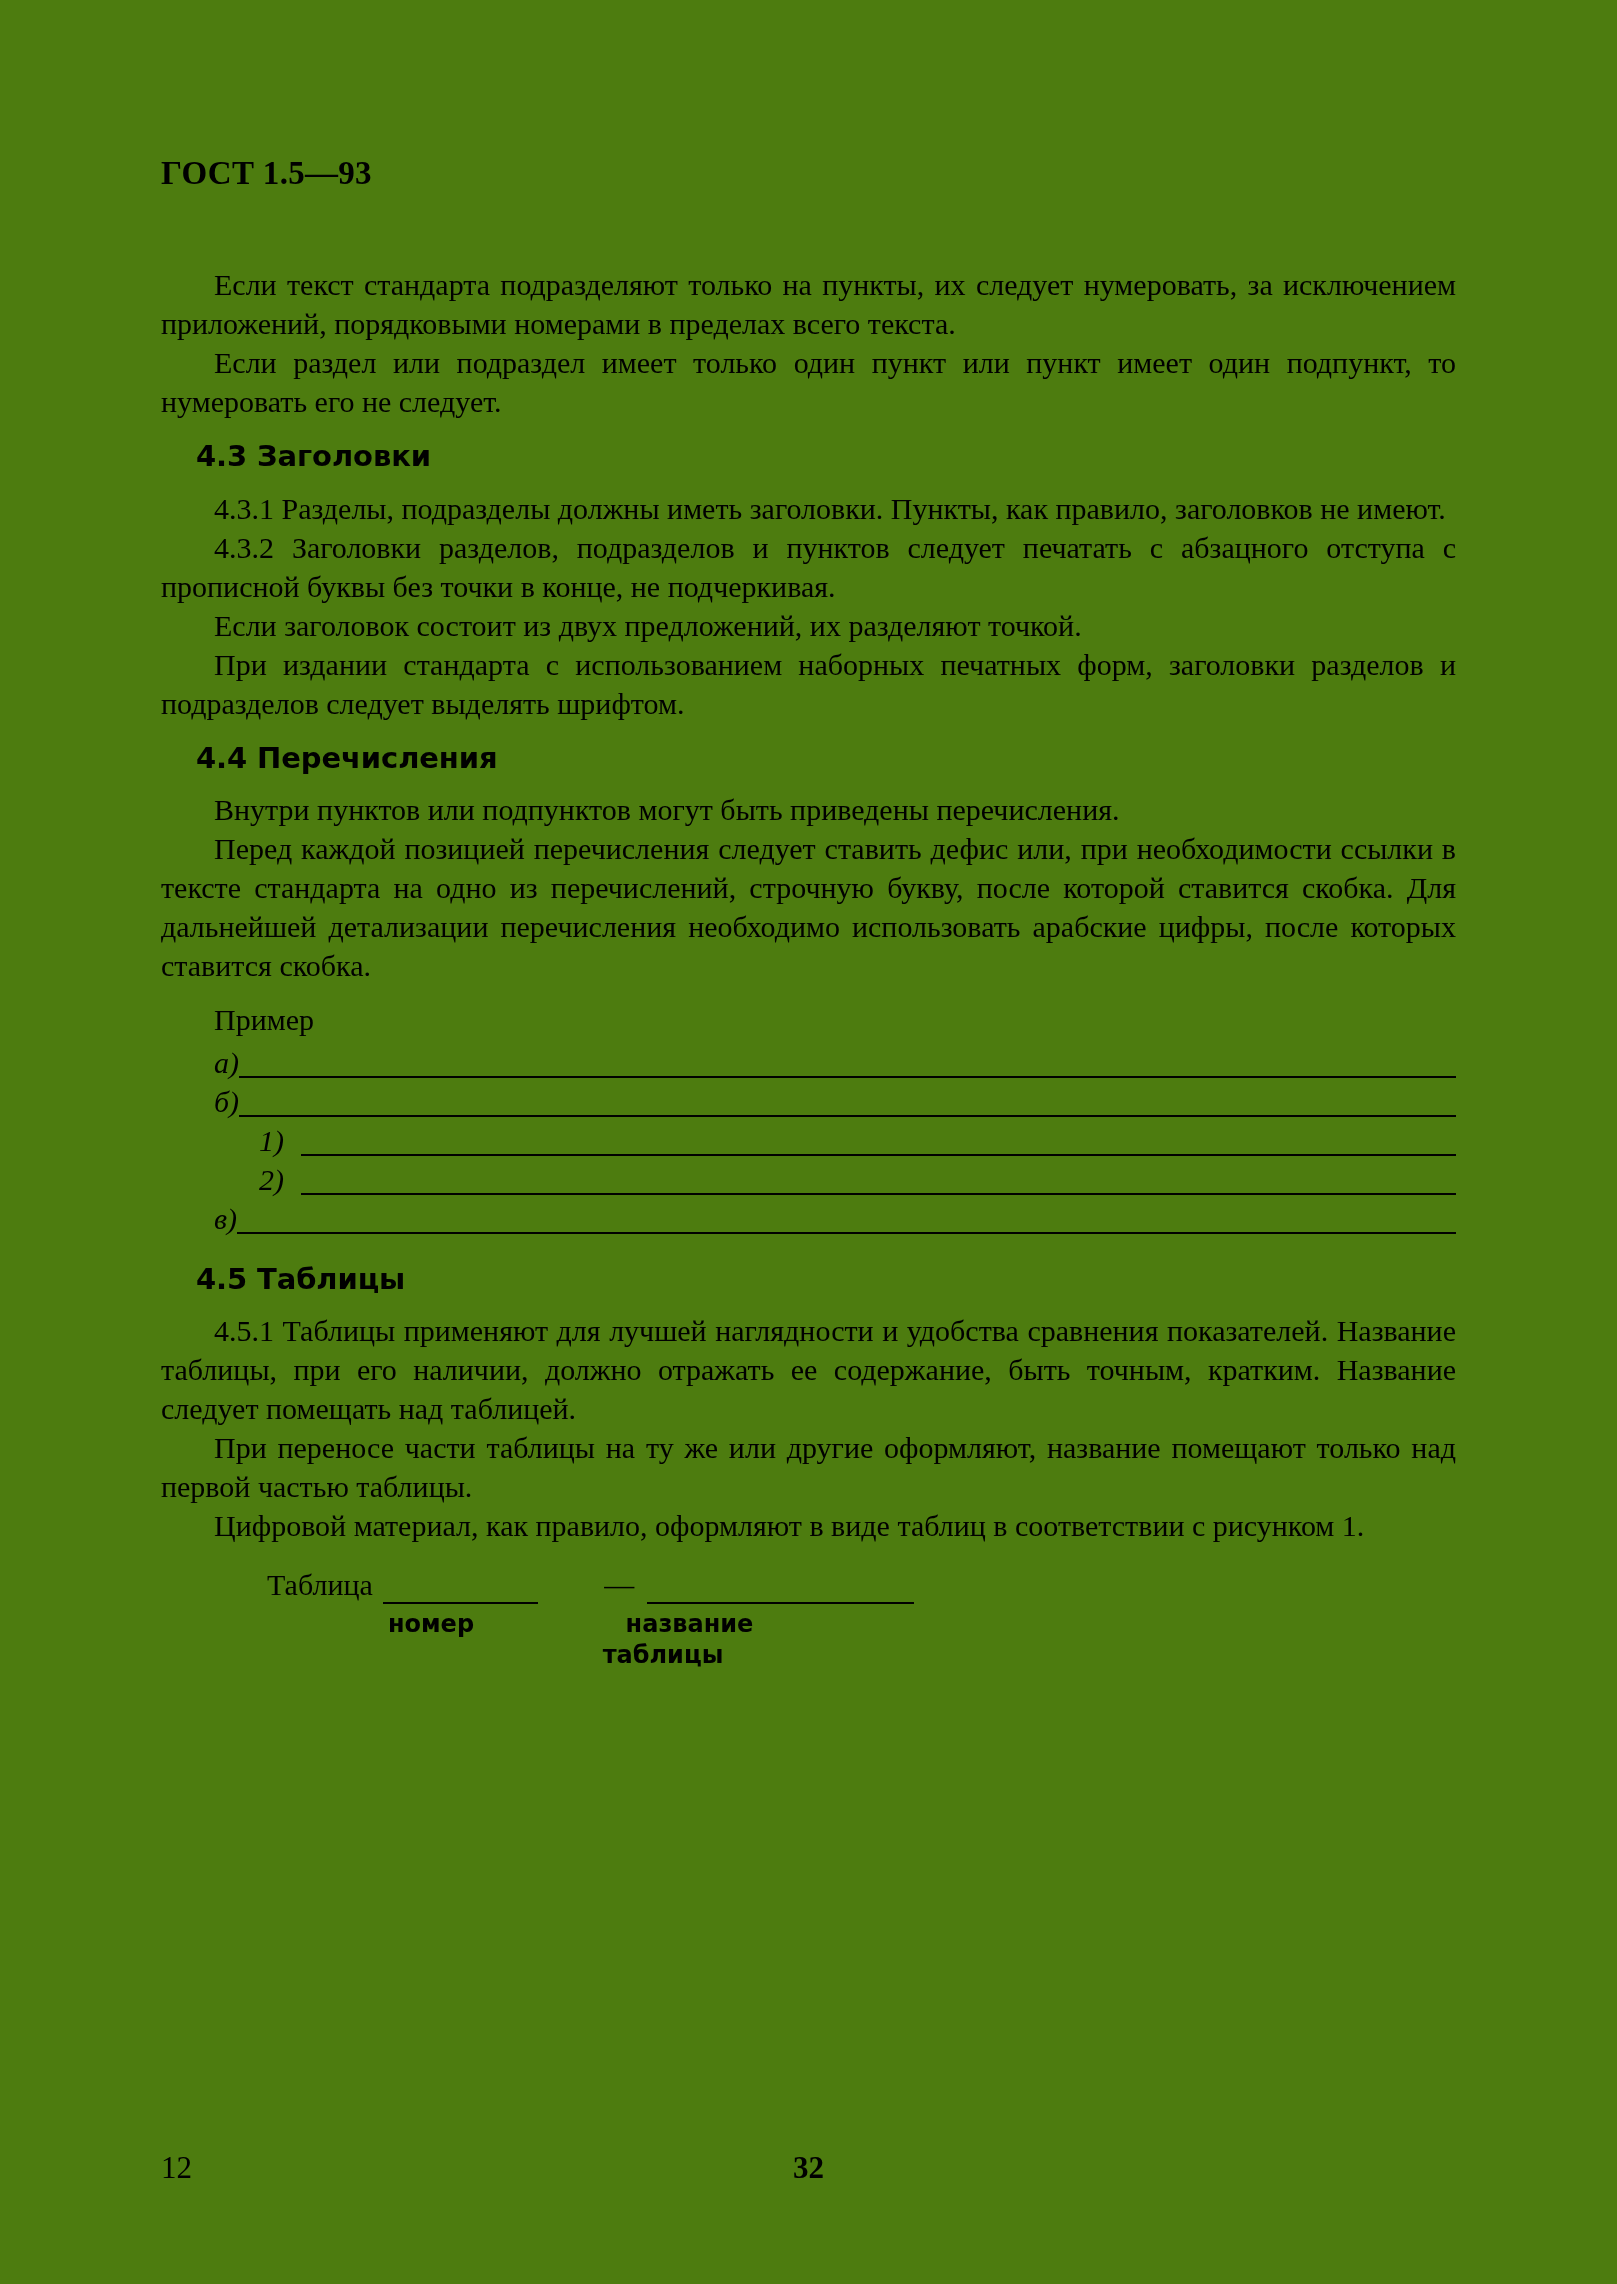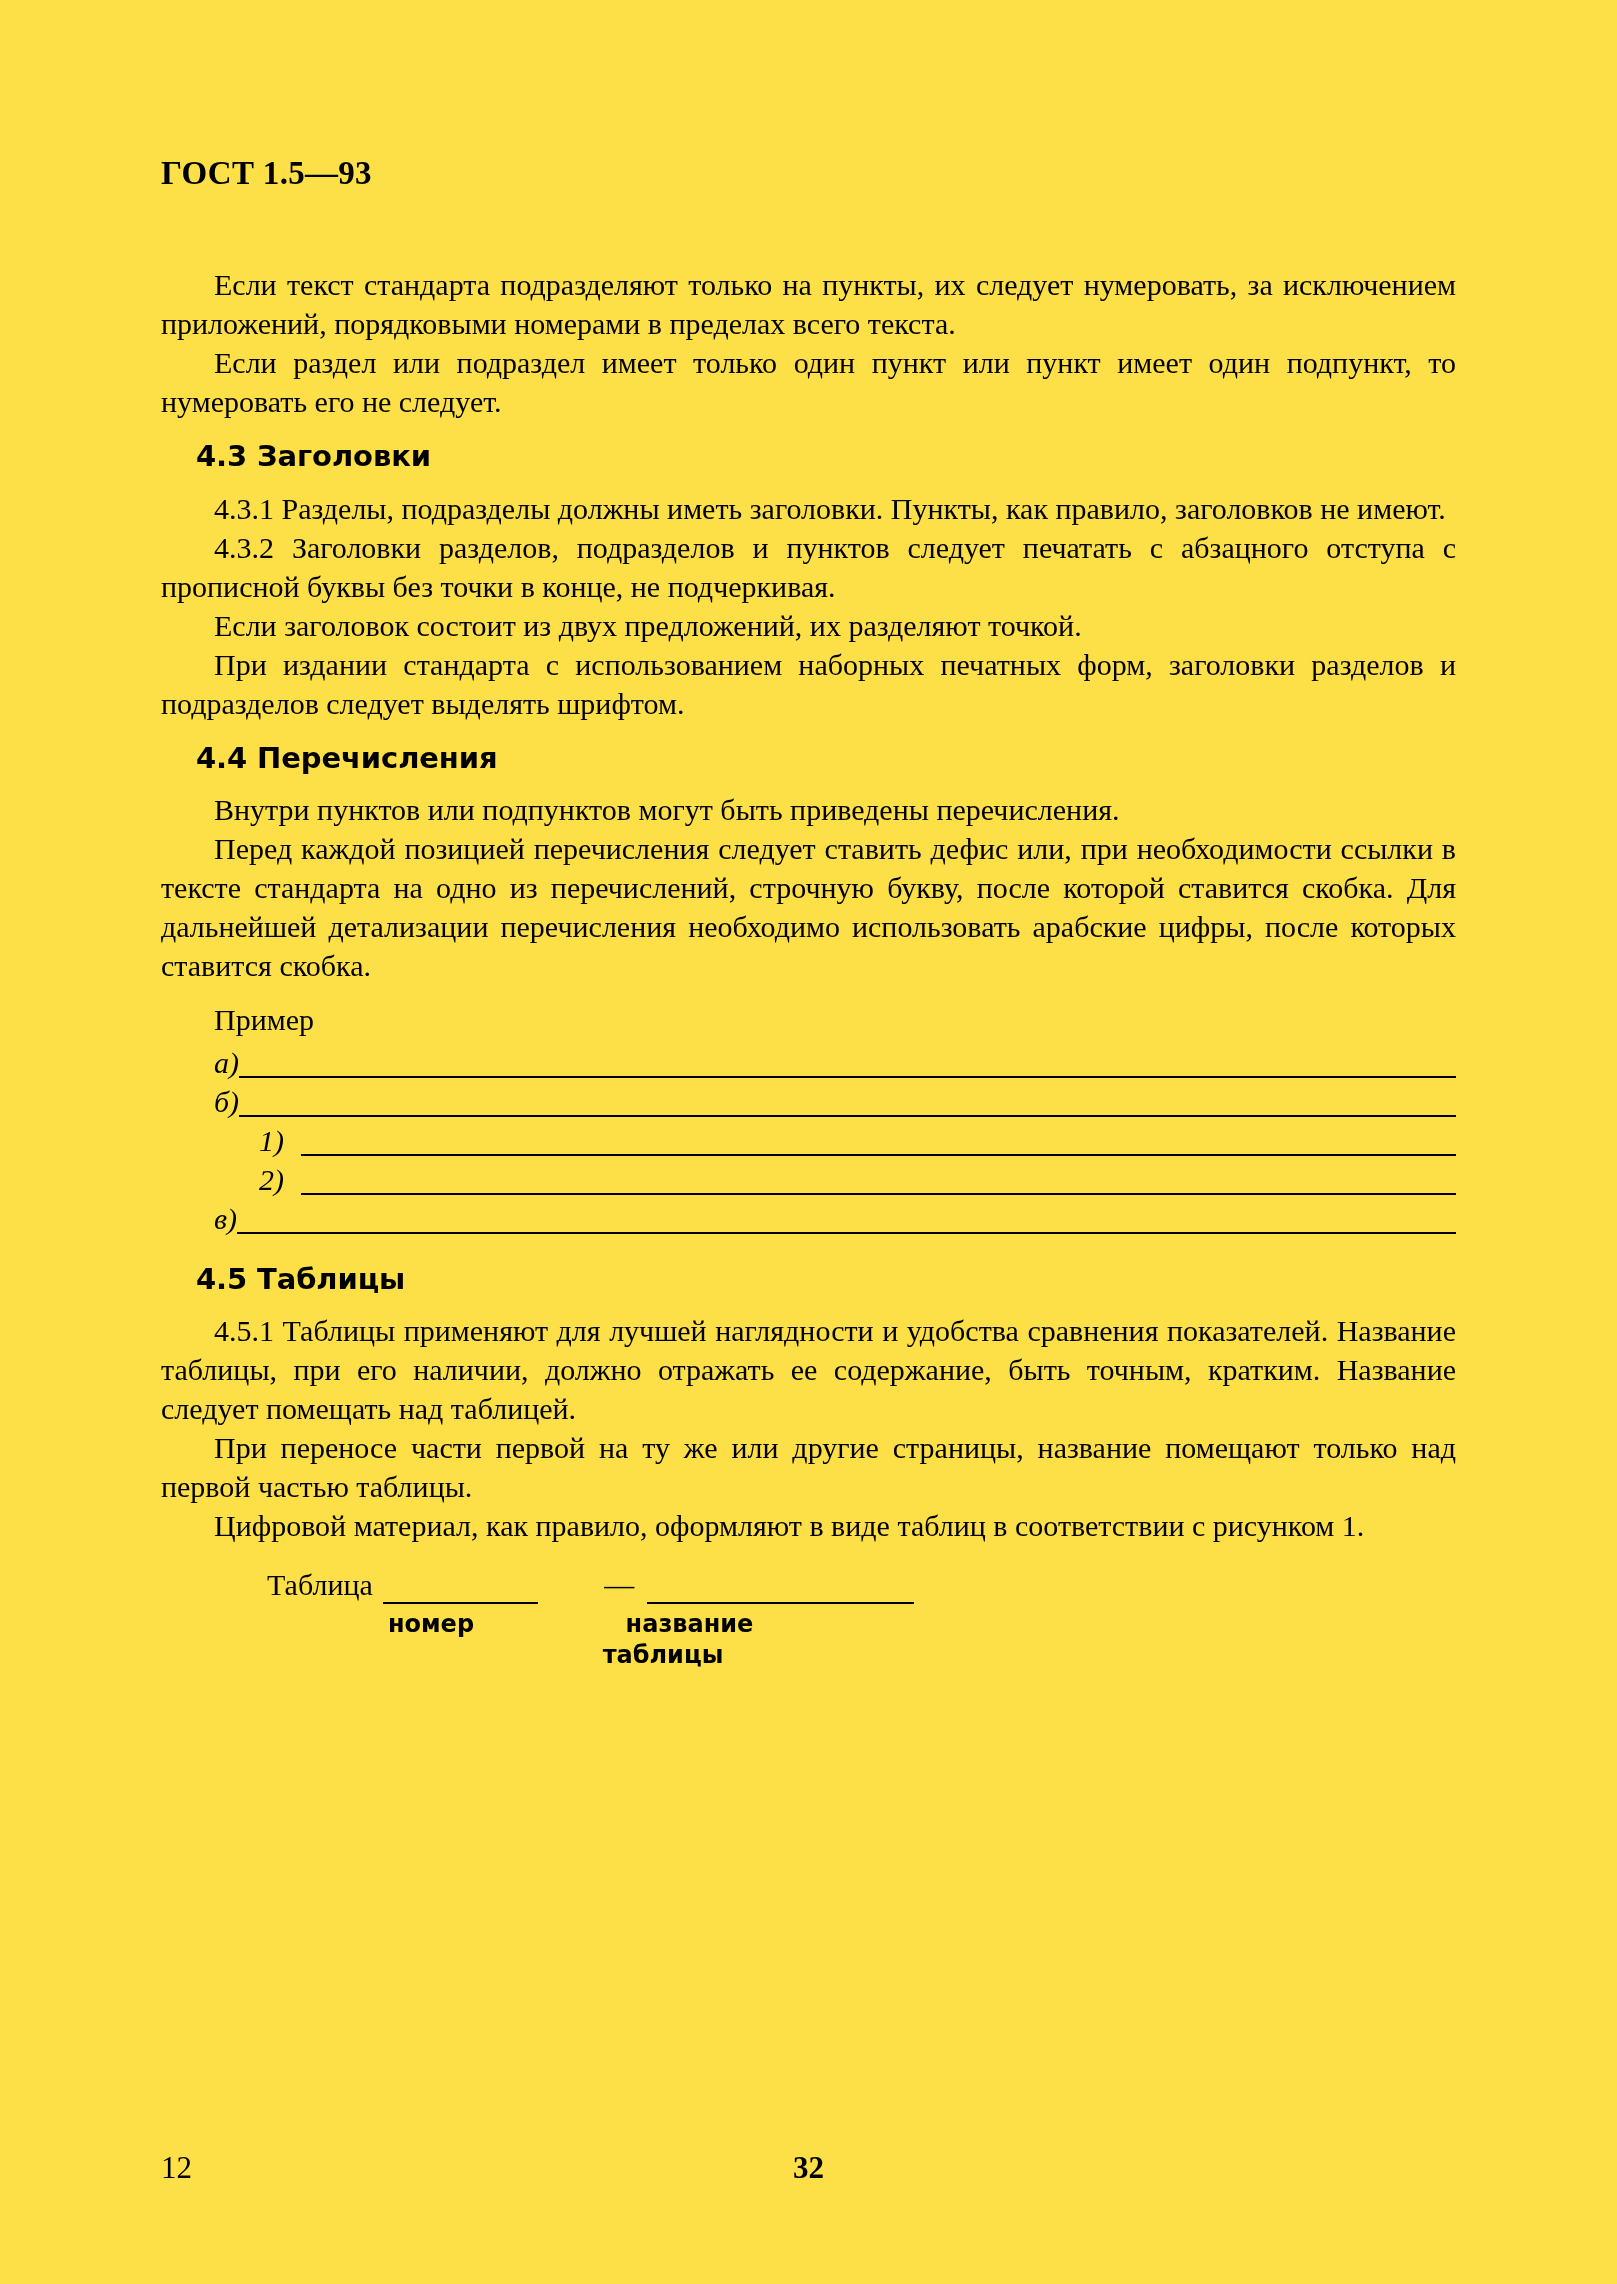--- a/index.html
+++ b/index.html
@@ -8,21 +8,21 @@
     background: #ffffff;
   }
   body {
     font-family: "Liberation Serif", serif;
     color: #000000;
   }
   .page {
     position: relative;
     width: 1617px;
     height: 2284px;
-    background: #fde047;
+    background: #4d7c0f;
     box-sizing: border-box;
     overflow: hidden;
   }
   .content {
     position: absolute;
     left: 161px;
     top: 0;
     width: 1295px;
   }
   .doc-header {
@@ -202,21 +202,21 @@
         </li>
         <li class="enum-row lvl1">
           <span class="marker">в)</span>
           <span class="rule"></span>
         </li>
       </ul>
 
       <h2 class="sec" style="margin-top:27px;">4.5 Таблицы</h2>
 
       <p class="para">4.5.1 Таблицы применяют для лучшей наглядности и удобства сравнения показателей. Название таблицы, при его наличии, должно отражать ее содержание, быть точным, кратким. Название следует помещать над таблицей.</p>
-      <p class="para">При переносе части первой на ту же или другие страницы, название помещают только над первой частью таблицы.</p>
+      <p class="para">При переносе части таблицы на ту же или другие оформляют, название помещают только над первой частью таблицы.</p>
       <p class="para">Цифровой материал, как правило, оформляют в виде таблиц в соответствии с рисунком 1.</p>
 
       <div class="table-cap">
         <div class="table-cap-line">
           <span class="tc-word">Таблица</span>
           <span class="tc-rule-1"></span>
           <span class="tc-dash">—</span>
           <span class="tc-rule-2"></span>
         </div>
         <div class="table-cap-sub">

